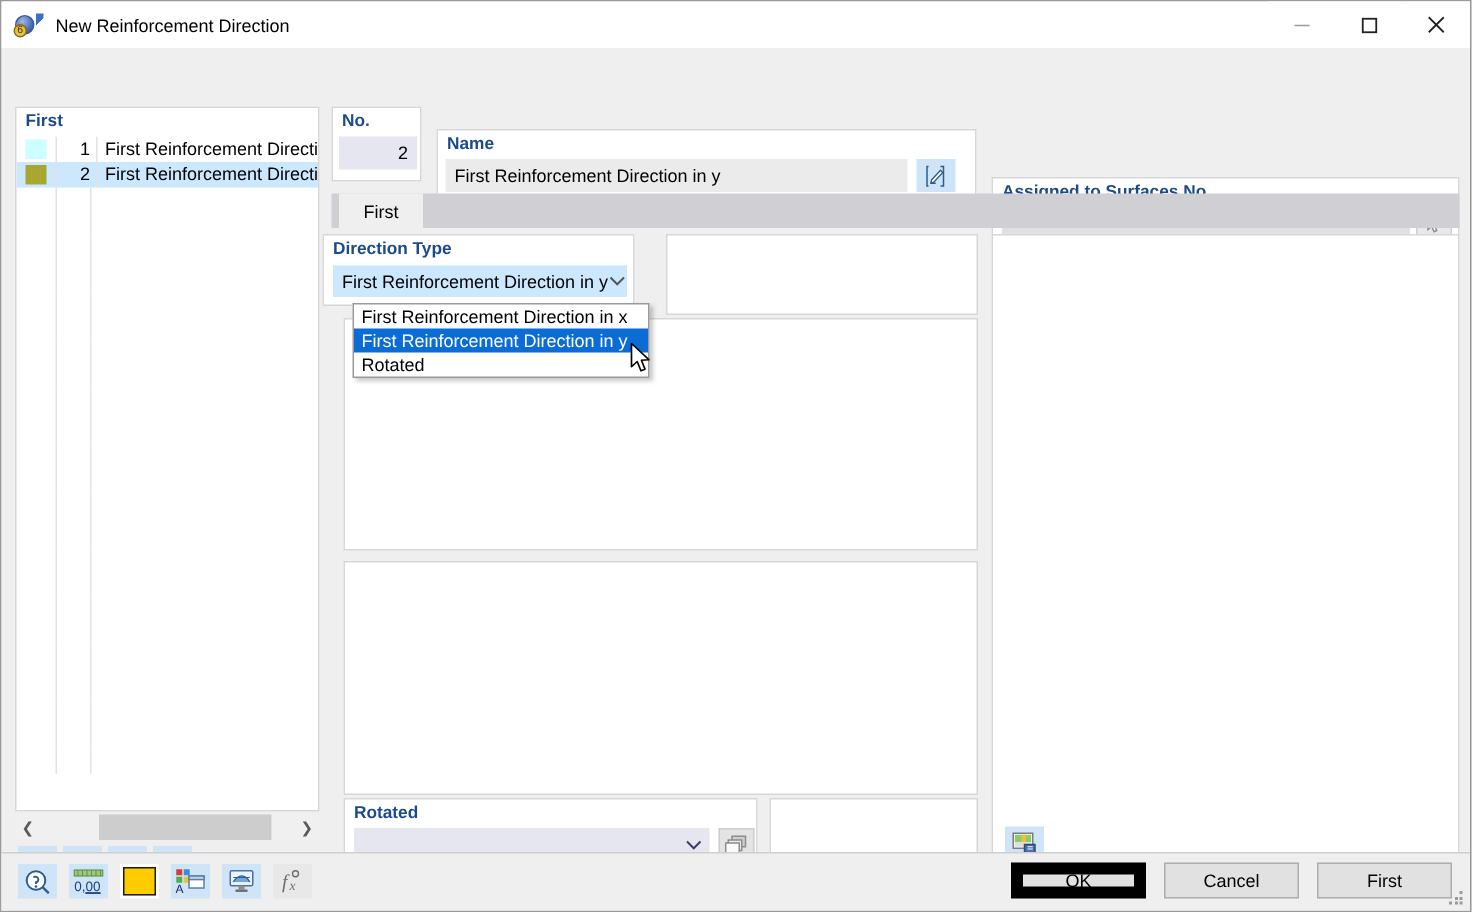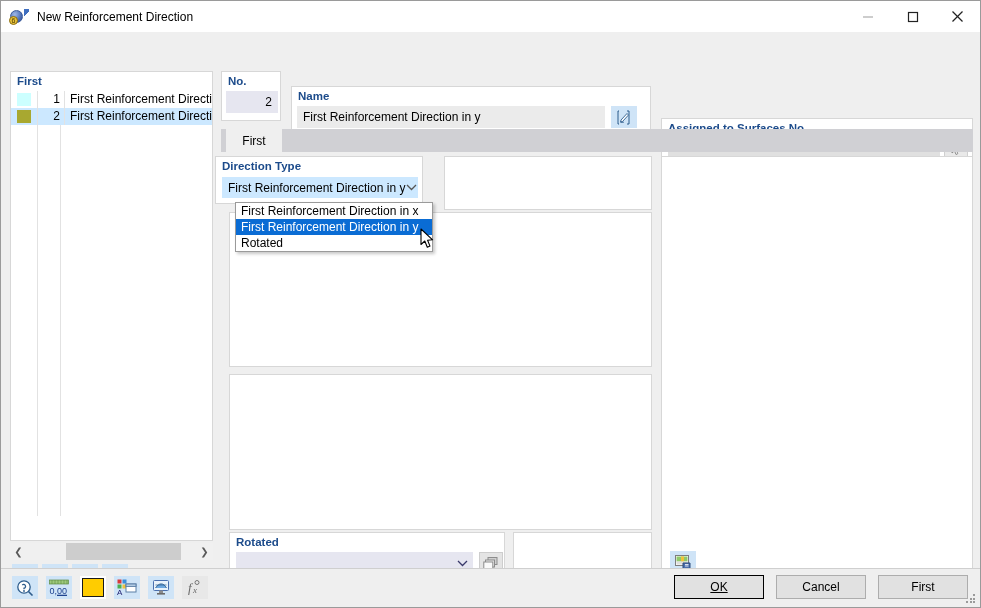--- a/index.html
+++ b/index.html
@@ -373,21 +373,21 @@
   }
   .dbtn {
     width: 90px; height: 24px;
     background: #e1e1e1;
     border: 1px solid #adadad;
     box-sizing: border-box;
     font-size: 12px;
     display: flex; align-items: center; justify-content: center;
     font-family: "Liberation Sans", sans-serif;
   }
-  .dbtn.primary { border: 1px solid #000000; text-decoration: underline; }
+  .dbtn.primary { border: 8px solid #000000; text-decoration: underline; }
   .grip {
     position: absolute;
     right: 4px; bottom: 3px;
     width: 10px; height: 10px;
   }
   .grip i {
     position: absolute;
     width: 2px; height: 2px;
     background: #9a9a9a;
   }

